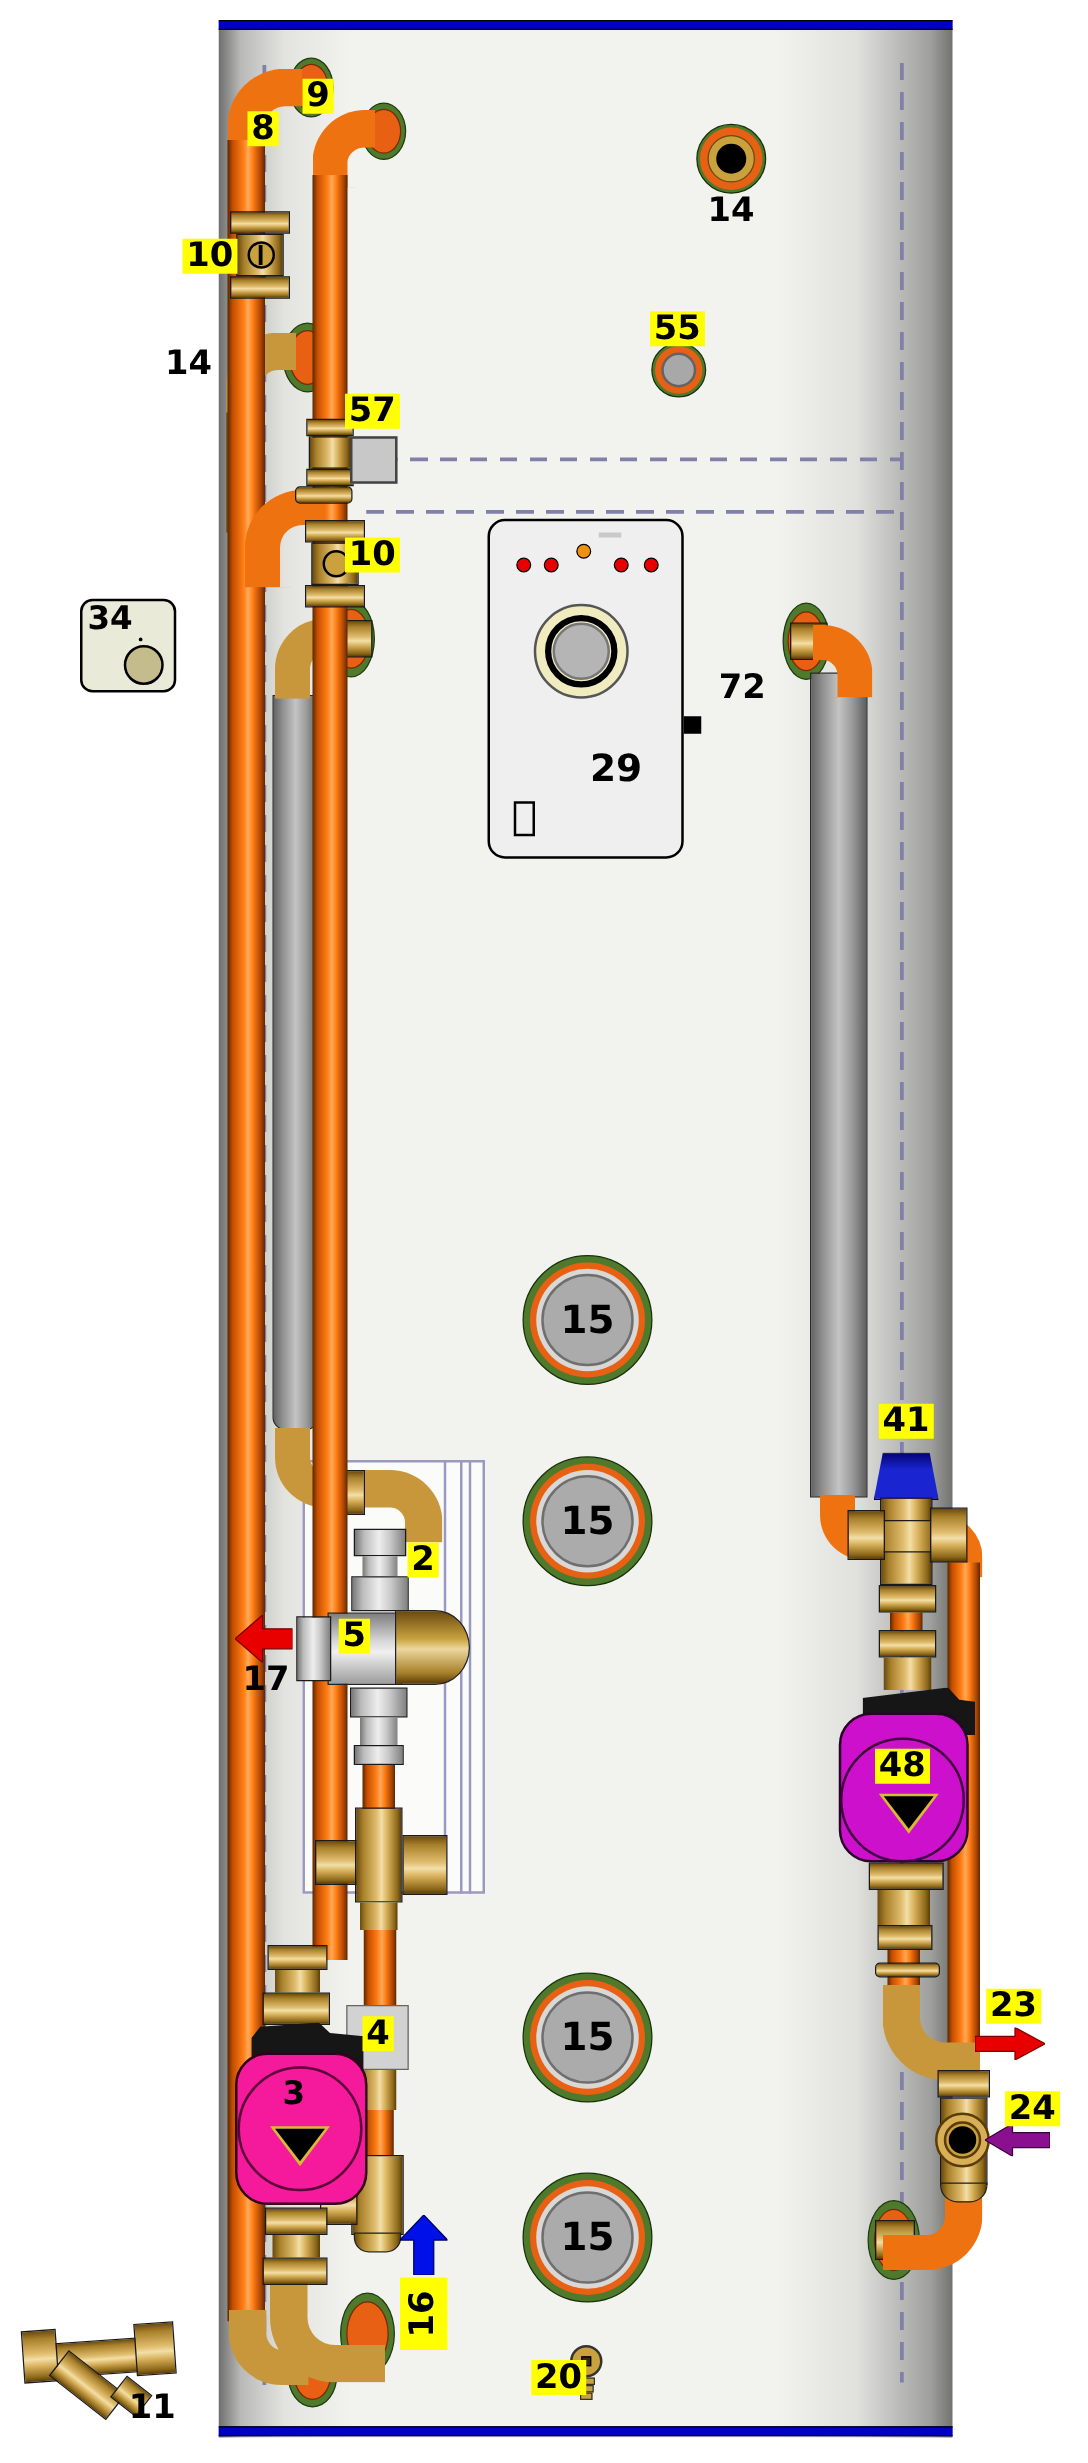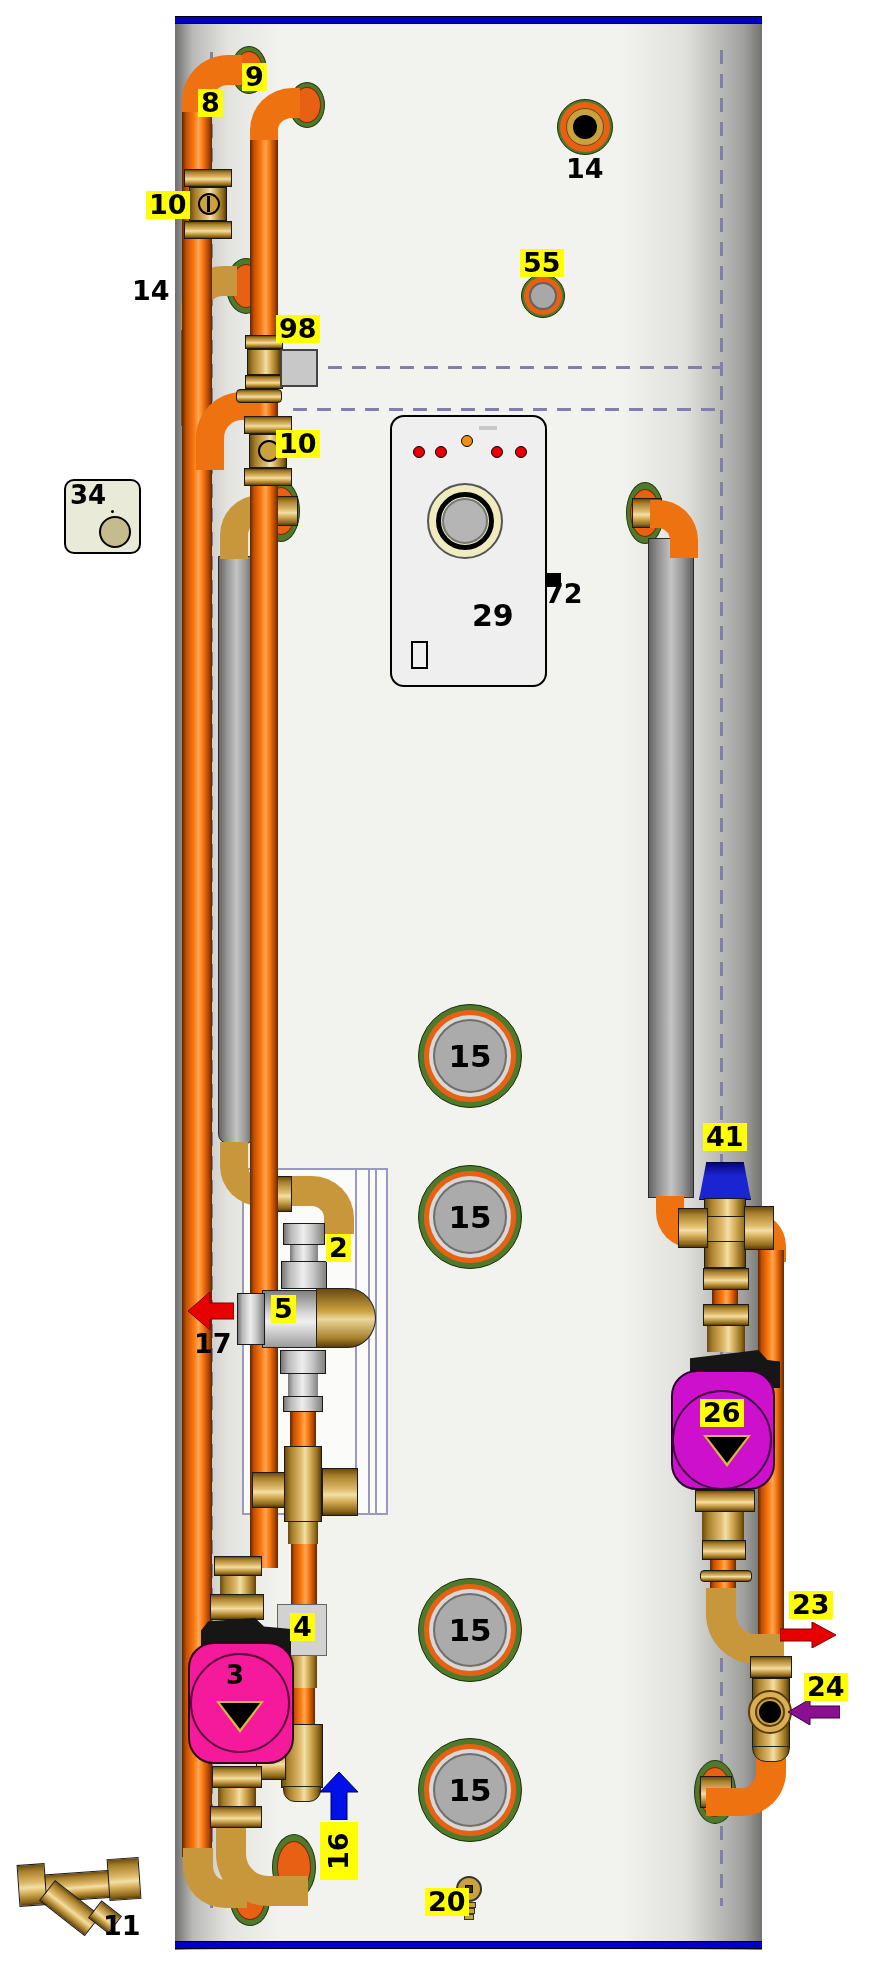--- a/index.html
+++ b/index.html
@@ -281,28 +281,28 @@
         <polygon points="11,48 11,20 0,20 19,0 38,20 27,20 27,48" style="fill:var(--blue);stroke:#000060;stroke-width:1"></polygon>
       </svg>
   </div>
 
   <div class="lbl ly" style="left:242px;top:63px;">9</div>
   <div class="lbl ly" style="left:198px;top:89px;">8</div>
   <div class="lbl ly" style="left:146px;top:191px;">10</div>
   <div class="lbl" style="left:132px;top:277px;">14</div>
   <div class="lbl" style="left:566px;top:155px;">14</div>
   <div class="lbl ly" style="left:520px;top:249px;">55</div>
-  <div class="lbl ly" style="left:276px;top:315px;">98</div>
+  <div class="lbl ly" style="left:276px;top:315px;">57</div>
   <div class="lbl ly" style="left:276px;top:430px;">10</div>
-  <div class="lbl" style="left:545px;top:536px;margin-top:44px;">72</div>
+  <div class="lbl" style="left:575px;top:536px;">72</div>
   <div class="lbl ly" style="left:326px;top:1234px;">2</div>
   <div class="lbl ly" style="left:271px;top:1295px;">5</div>
   <div class="lbl" style="left:194px;top:1330px;">17</div>
   <div class="lbl ly" style="left:703px;top:1123px;">41</div>
-  <div class="lbl ly" style="left:700px;top:1399px;">26</div>
+  <div class="lbl ly" style="left:700px;top:1399px;">48</div>
   <div class="lbl ly" style="left:789px;top:1591px;">23</div>
   <div class="lbl ly" style="left:804px;top:1673px;">24</div>
   <div class="lbl" style="left:226px;top:1662px;font-size:26px;">3</div>
   <div class="lbl ly" style="left:290px;top:1613px;">4</div>
   <div class="lbl ly" style="left:320px;top:1822px;width:38px;height:58px;display:flex;align-items:center;justify-content:center;">
       <span style="transform:rotate(-90deg);display:block;">16</span>
     </div>
   <div class="lbl ly" style="left:425px;top:1888px;">20</div>
   <div class="lbl" style="left:103px;top:1912px;">11</div>
 

